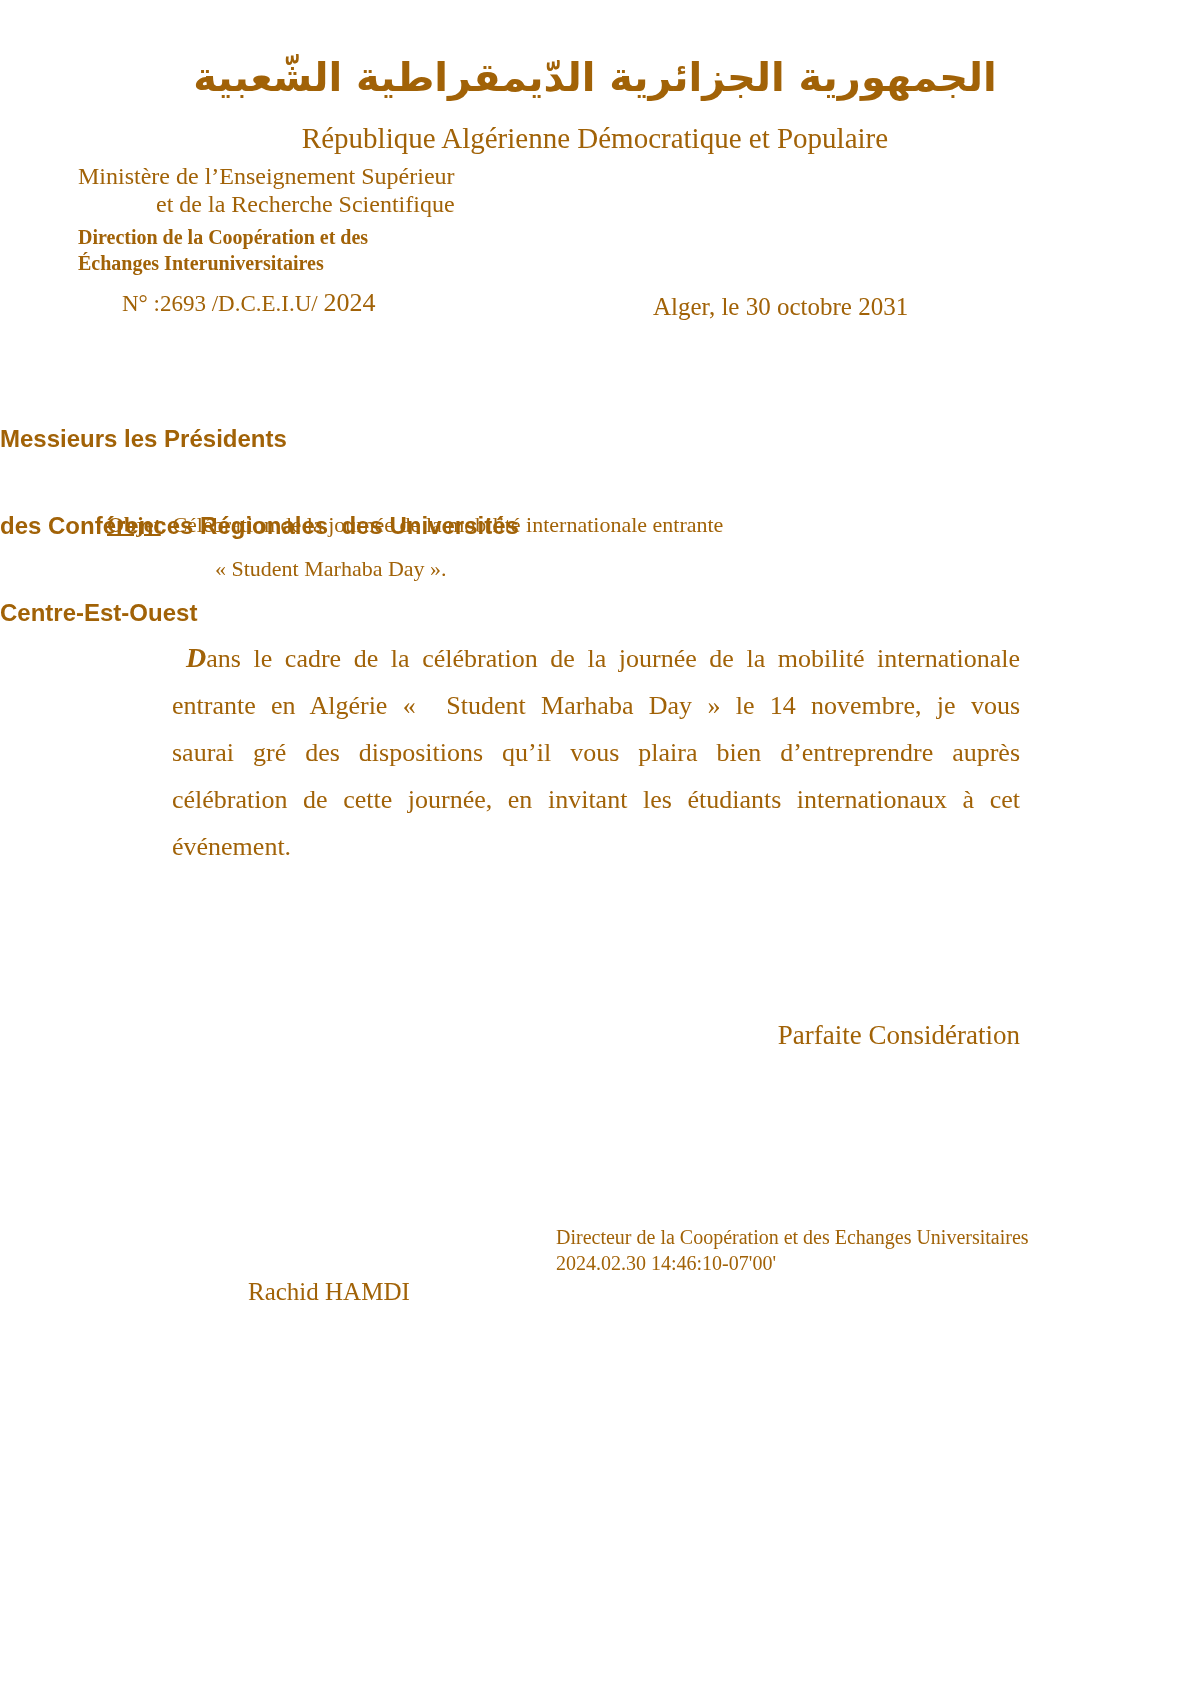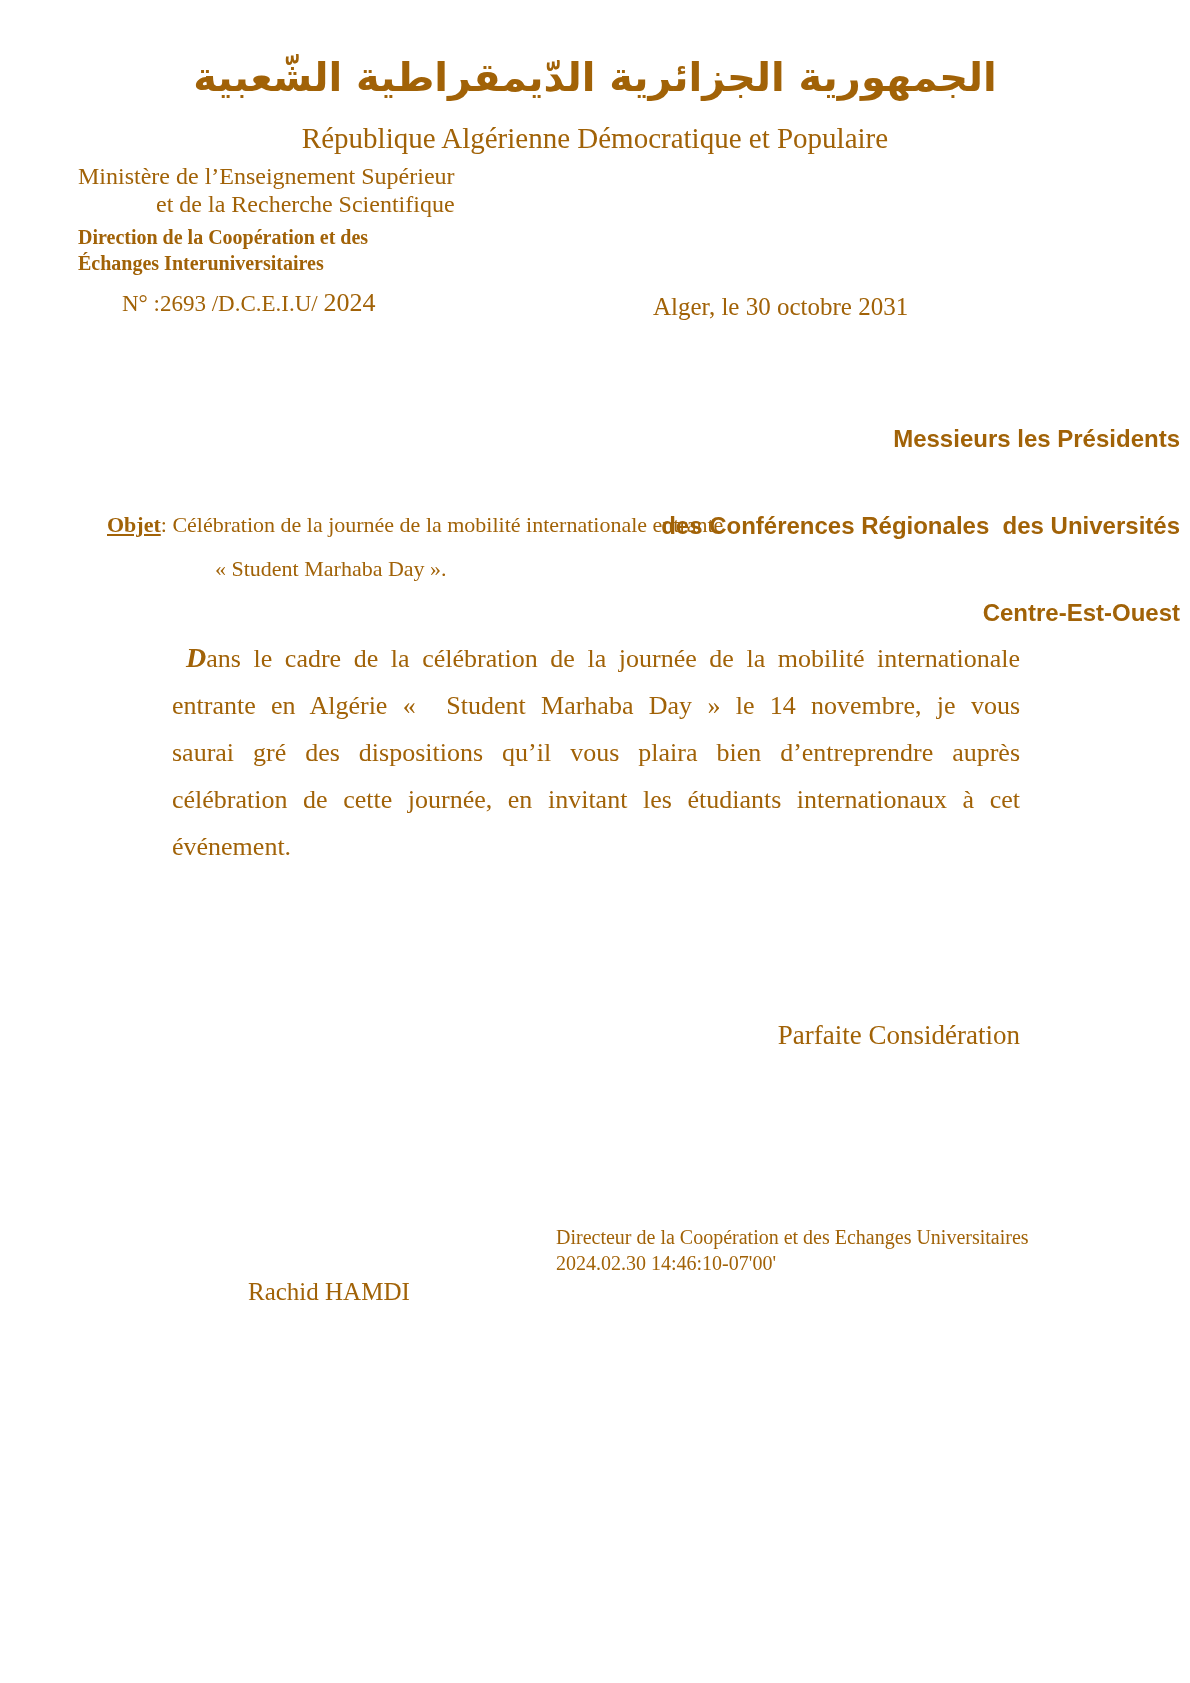--- a/index.html
+++ b/index.html
@@ -49,21 +49,21 @@
     white-space: pre;
     margin-left: 34px;
   }
   .ref-number .year { font-size: 26px; }
   .place-date {
     top: 293px; left: 653px;
     font-size: 25px;
   }
   .addressee {
     top: 366px; left: 0; width: 1180px;
-    text-align: right;
+    text-align: left;
     font-family: "Liberation Sans", sans-serif;
     font-weight: bold;
     font-size: 24px;
     line-height: 29px;
     white-space: pre-wrap;
   }
   .subject {
     top: 512px; left: 107px;
     font-size: 22px;
   }

